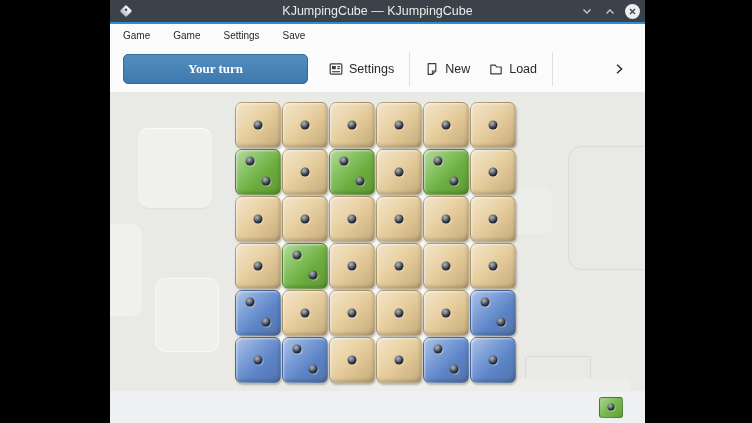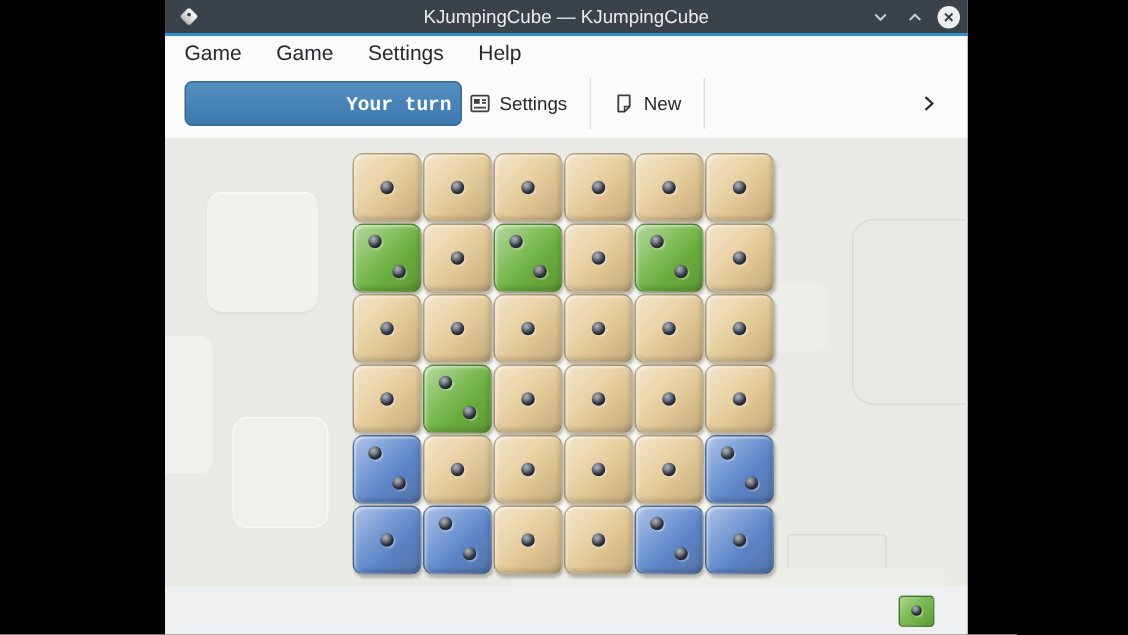--- a/index.html
+++ b/index.html
@@ -23,36 +23,35 @@
     font-size:12.5px;line-height:22px;
   }
   .win-controls{position:absolute;right:5px;top:0;height:22px;display:flex;align-items:center;gap:7px;}
   .winbtn{width:16px;height:16px;display:flex;align-items:center;justify-content:center;cursor:default;}
   .winbtn.close{background:#eceeef;border-radius:50%;width:15px;height:15px;}
   
   .accent-line{height:2px;background:var(--accent,#2f8fce);flex:0 0 auto;}
   
   .menubar{
     height:22px;background:#fbfbfb;display:flex;align-items:center;
-    padding-left:11px;gap:19px;font-size:14px;color:#26292d;flex:0 0 auto;
+    padding-left:11px;gap:19px;font-size:10px;color:#26292d;flex:0 0 auto;
   }
   .menu-item{padding:2px 2px;}
   
   .toolbar{
     height:46px;background:#fbfbfb;display:flex;align-items:center;
     padding:0 15px 0 13px;flex:0 0 auto;
   }
   .turn-btn{
     width:185px;height:30px;border-radius:5px;border:1px solid #36699a;
     background-color:var(--turn-button,#4181b9);
     background-image:linear-gradient(rgba(255,255,255,0.10),rgba(0,0,0,0.06));
-    color:#fff;font-weight:bold;font-size:13px;margin-right:0;
-    font-family:Liberation Mono, monospace;
+    color:#fff;font-weight:bold;font-size:13px;margin-right:16px;
+    font-family:Liberation Serif, serif;
     box-shadow:0 0 0 2px rgba(255,255,255,0.6);
-    text-align:right;
   }
   .tool-btn{
     display:flex;align-items:center;gap:6px;border:none;background:transparent;
     color:#26292d;font-size:12.5px;padding:6px 5px;font-family:"Liberation Sans", sans-serif;
   }
   .tool-group{display:flex;align-items:flex-end;gap:9px;}
   .tool-sep{width:1px;height:34px;background:#dddfe1;margin:0 10px;flex:0 0 auto;}
   .spacer{flex:1 1 auto;}
   .overflow-btn{border:none;background:transparent;padding:4px;display:flex;align-items:center;}
   
@@ -144,21 +143,21 @@
       </div>
     </div>
   </div>
 
   <div class="accent-line"></div>
 
   <div class="menubar">
     <span class="menu-item">Game</span>
     <span class="menu-item">Game</span>
     <span class="menu-item">Settings</span>
-    <span class="menu-item">Help</span>
+    <span class="menu-item">Save</span>
   </div>
 
   <div class="toolbar">
     <button class="turn-btn">Your turn</button>
 
     <button class="tool-btn">
       <svg width="14" height="14" viewBox="0 0 14 14">
         <rect x="1.2" y="1.8" width="11.6" height="10.4" rx="1" fill="none" stroke="#3a3f44" stroke-width="1.2"></rect>
         <rect x="3" y="4" width="3.8" height="3.2" fill="#3a3f44"></rect>
         <line x1="8.3" y1="4.7" x2="11" y2="4.7" stroke="#3a3f44" stroke-width="1.1"></line>
@@ -172,20 +171,26 @@
 
     <div class="tool-group">
       <button class="tool-btn">
         <svg width="14" height="14" viewBox="0 0 14 14">
           <path d="M3.2 1.6 h7.6 v7.4 l-3.4 3.4 h-4.2 z" fill="none" stroke="#3a3f44" stroke-width="1.2" stroke-linejoin="round"></path>
           <path d="M10.6 9 h-3.2 v3.2" fill="none" stroke="#3a3f44" stroke-width="1.1"></path>
         </svg>
         <span>New</span>
       </button>
 
+      <button class="tool-btn">
+        <svg width="14" height="14" viewBox="0 0 14 14">
+          <path d="M1.8 11.8 V3.2 h4.4 l1.4 1.8 h4.6 V11.8 z" fill="none" stroke="#3a3f44" stroke-width="1.2" stroke-linejoin="round"></path>
+        </svg>
+        <span>Load</span>
+      </button>
 
     </div>
 
     <div class="tool-sep"></div>
     <div class="spacer"></div>
 
     <button class="overflow-btn">
       <svg width="14" height="14" viewBox="0 0 14 14">
         <path d="M5 2.8 L9.6 7 L5 11.2" fill="none" stroke="#2a2e32" stroke-width="1.5"></path>
       </svg>

